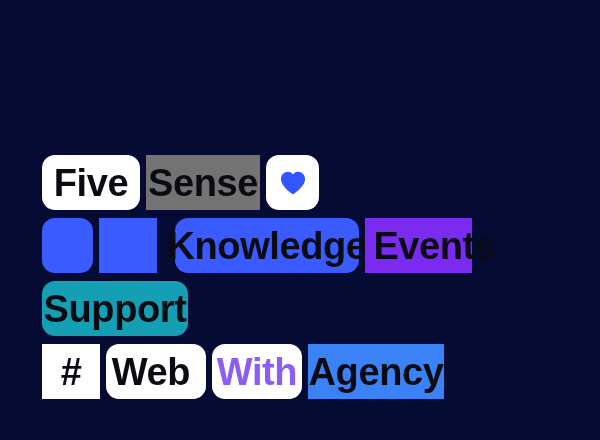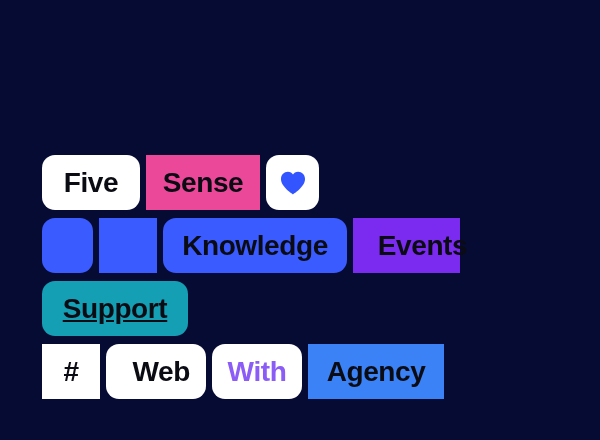--- a/index.html
+++ b/index.html
@@ -35,21 +35,21 @@
     height: 55px;
   }
   .tag {
     display: flex;
     align-items: center;
     justify-content: center;
     height: 55px;
     box-sizing: border-box;
     padding: 0 16px;
     font-family: "Liberation Sans", sans-serif;
-    font-size: 28px;
+    font-size: 38px;
     font-weight: 700;
     letter-spacing: -0.4px;
     color: #0B0B14;
     white-space: nowrap;
     line-height: 1;
     user-select: none;
   }
   .tag.sharp { border-radius: 0; }
   .tag.round { border-radius: 13px; }
   .tag.blank { padding: 0; }
@@ -62,41 +62,41 @@
 </style>
 </head>
 <body>
 
 <div id="stage" style="background: rgb(6, 11, 51); width: 600px; height: 440px;">
   <div class="tag-rows">
       <div class="tag-row">
         <div class="tag round" style="background: rgb(255, 255, 255); color: rgb(11, 11, 20); width: 98px;">
           <span>Five</span>
         </div>
-        <div class="tag sharp" style="background: #ec4899; color: rgb(11, 11, 20); width: 114px;">
+        <div class="tag sharp" style="background: #737373; color: rgb(11, 11, 20); width: 114px;">
           <span>Sense</span>
         </div>
         <div class="tag round blank" style="background: rgb(255, 255, 255); color: rgb(51, 85, 255); width: 53px;">
           <svg class="heart-svg" viewBox="0 0 32 30" xmlns="http://www.w3.org/2000/svg" fill="#3355FF">
             <path d="M16 29S1.2 19.9 1.2 10.1C1.2 5 5.1 1.2 9.7 1.2c3 0 5.1 1.6 6.3 3.4 1.2-1.8 3.3-3.4 6.3-3.4 4.6 0 8.5 3.8 8.5 8.9C30.8 19.9 16 29 16 29z"></path>
           </svg>
         </div>
       </div>
       <div class="tag-row">
         <div class="tag round blank" style="background: rgb(58, 91, 255); color: rgb(11, 11, 20); width: 51px;"></div>
         <div class="tag sharp blank" style="background: rgb(58, 91, 255); color: rgb(11, 11, 20); width: 58px;"></div>
-        <div class="tag round" style="background: rgb(58, 91, 255); color: rgb(11, 11, 20); width: 184px;">
+        <div class="tag round" style="background: rgb(58, 91, 255); color: rgb(11, 11, 20); width: 184px; margin-left: 12px;">
           <span>Knowledge</span>
         </div>
         <div class="tag sharp" style="background: rgb(123, 43, 240); color: rgb(11, 11, 20); width: 107px; padding-left: 48px;">
           <span>Events</span>
         </div>
       </div>
       <div class="tag-row">
-        <div class="tag round" style="background: rgb(21, 159, 181); color: rgb(11, 11, 20); width: 146px; text-decoration: underline;">
+        <div class="tag round" style="background: rgb(21, 159, 181); color: rgb(11, 11, 20); width: 146px;">
           <span>Support</span>
         </div>
       </div>
       <div class="tag-row">
         <div class="tag sharp" style="background: rgb(255, 255, 255); color: rgb(11, 11, 20); width: 58px;">
           <span>#</span>
         </div>
         <div class="tag round" style="background: rgb(255, 255, 255); color: rgb(11, 11, 20); width: 100px; justify-content: flex-end;">
           <span>Web</span>
         </div>

